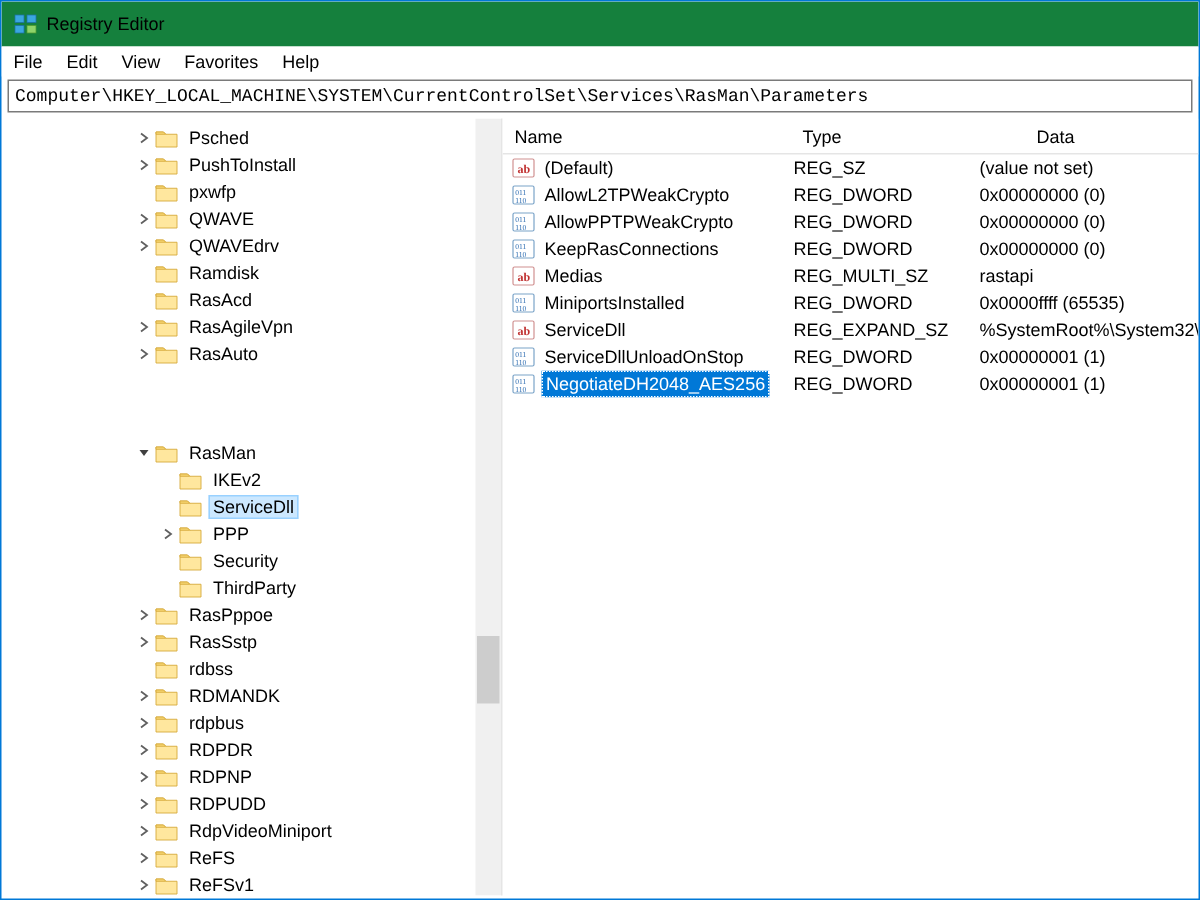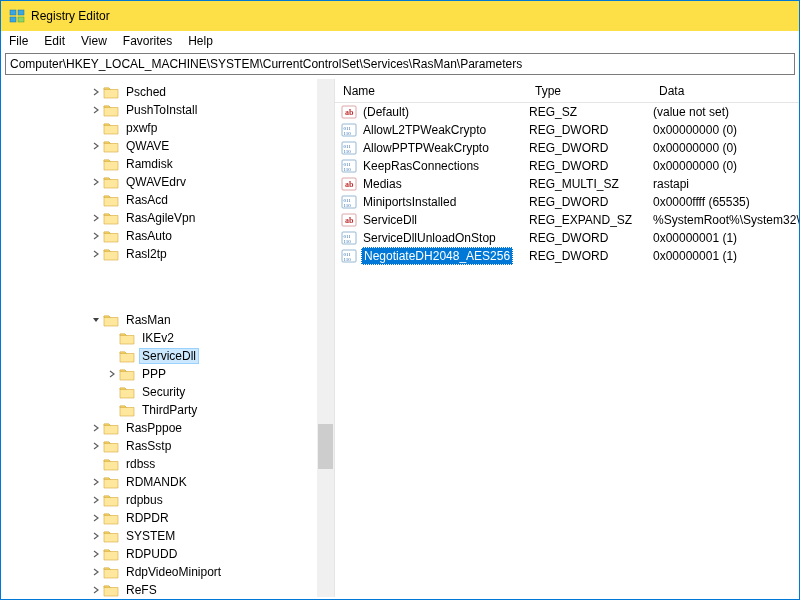--- a/index.html
+++ b/index.html
@@ -1,37 +1,37 @@
 <!DOCTYPE html>
 <html><head>
 <meta charset="utf-8">
 <style>
   * { box-sizing: border-box; margin: 0; padding: 0; }
   body { font-family: "Segoe UI", Tahoma, sans-serif; font-size: 12px; color: #000; background: #fff; width: 800px; height: 600px; overflow: hidden; border: 1px solid #0078d7; }
-  .title-bar { height: 30px; display: flex; align-items: center; padding: 0 8px; background: #fde047; }
+  .title-bar { height: 30px; display: flex; align-items: center; padding: 0 8px; background: #15803d; }
   .title-bar .app-icon { width: 16px; height: 16px; margin-right: 6px; }
   .title-bar .title { font-size: 12px; }
   .menu-bar { height: 20px; display: flex; align-items: center; padding: 0 4px; background: #fff; }
   .menu-item { padding: 2px 8px; cursor: default; }
   .menu-item:first-child { padding-left: 4px; }
-  .address-bar { height: 22px; border: 1px solid #7a7a7a; margin: 2px 4px 4px 4px; padding: 2px 4px; display: flex; align-items: center; font-size: 12px; background: #fff; }
+  .address-bar { height: 22px; border: 1px solid #7a7a7a; margin: 2px 4px 4px 4px; padding: 2px 4px; display: flex; align-items: center; font-size: 12px; background: #fff; font-family: Liberation Mono, monospace; }
   .main { display: flex; height: calc(600px - 30px - 20px - 30px - 2px); }
   .tree-pane { width: 334px; border-right: 1px solid #e5e5e5; overflow: hidden; position: relative; padding-top: 4px; }
   .list-pane { flex: 1; overflow: hidden; position: relative; }
   .tree { padding-left: 4px; }
   .tree-row { height: 18px; display: flex; align-items: center; white-space: nowrap; padding-left: 0; }
   .chevron { display: inline-flex; width: 14px; height: 16px; align-items: center; justify-content: center; color: #666; cursor: default; font-size: 10px; }
   .folder-icon { width: 16px; height: 14px; margin-right: 4px; display: inline-block; }
   .node-label { padding: 1px 3px; cursor: default; }
   .node-label.selected { background: #cce8ff; border: 1px solid #99d1ff; padding: 0 2px; }
   .list-header { display: flex; height: 24px; align-items: center; border-bottom: 1px solid #e5e5e5; background: #fff; }
   .list-header .col { padding: 4px 8px; font-size: 12px; color: #000; }
   .col-name { width: 192px; }
   .col-type { width: 124px; }
-  .col-data { flex: 1; }
+  .col-data { flex: 1; margin-left: 32px; }
   .list-body { }
   .list-row { display: flex; height: 18px; align-items: center; padding-left: 6px; }
   .list-row .cell { overflow: hidden; white-space: nowrap; text-overflow: clip; }
   .cell-name { width: 186px; display: flex; align-items: center; }
   .cell-type { width: 124px; padding-left: 2px; }
   .cell-data { flex: 1; padding-left: 2px; }
   .val-icon { width: 16px; height: 16px; margin-right: 4px; flex-shrink: 0; }
   .list-row.selected .name-text { background: #0078d7; color: #fff; padding: 1px 2px; border: 1px dotted #fff; }
   .name-text { padding: 1px 2px; }
   .scrollbar-v { position: absolute; right: 0; top: 0; bottom: 0; width: 17px; background: #f0f0f0; }
@@ -110,42 +110,42 @@
             </svg>
           </span>
           <span class="folder-icon">
             <svg width="16" height="14" viewBox="0 0 16 14">
               <use href="#folder-closed"></use>
             </svg>
           </span>
           <span class="node-label">QWAVE</span>
         </div>
         <div class="tree-row" style="padding-left: 84px;">
+          <span class="chevron">
+            <svg width="8" height="8" viewBox="0 0 8 8">
+              <path d="M2 1 L6 4 L2 7" fill="none" stroke="#606060" stroke-width="1.2"></path>
+            </svg>
+          </span>
+          <span class="folder-icon">
+            <svg width="16" height="14" viewBox="0 0 16 14">
+              <use href="#folder-closed"></use>
+            </svg>
+          </span>
+          <span class="node-label">QWAVEdrv</span>
+        </div>
+        <div class="tree-row" style="padding-left: 84px;">
           <span class="chevron"></span>
           <span class="folder-icon">
             <svg width="16" height="14" viewBox="0 0 16 14">
               <use href="#folder-closed"></use>
             </svg>
           </span>
           <span class="node-label">Ramdisk</span>
         </div>
         <div class="tree-row" style="padding-left: 84px;">
-          <span class="chevron">
-            <svg width="8" height="8" viewBox="0 0 8 8">
-              <path d="M2 1 L6 4 L2 7" fill="none" stroke="#606060" stroke-width="1.2"></path>
-            </svg>
-          </span>
-          <span class="folder-icon">
-            <svg width="16" height="14" viewBox="0 0 16 14">
-              <use href="#folder-closed"></use>
-            </svg>
-          </span>
-          <span class="node-label">QWAVEdrv</span>
-        </div>
-        <div class="tree-row" style="padding-left: 84px;">
           <span class="chevron"></span>
           <span class="folder-icon">
             <svg width="16" height="14" viewBox="0 0 16 14">
               <use href="#folder-closed"></use>
             </svg>
           </span>
           <span class="node-label">RasAcd</span>
         </div>
         <div class="tree-row" style="padding-left: 84px;">
           <span class="chevron">
@@ -166,33 +166,20 @@
               <path d="M2 1 L6 4 L2 7" fill="none" stroke="#606060" stroke-width="1.2"></path>
             </svg>
           </span>
           <span class="folder-icon">
             <svg width="16" height="14" viewBox="0 0 16 14">
               <use href="#folder-closed"></use>
             </svg>
           </span>
           <span class="node-label">RasAuto</span>
         </div>
-        <div class="tree-row" style="padding-left: 84px;">
-          <span class="chevron">
-            <svg width="8" height="8" viewBox="0 0 8 8">
-              <path d="M2 1 L6 4 L2 7" fill="none" stroke="#606060" stroke-width="1.2"></path>
-            </svg>
-          </span>
-          <span class="folder-icon">
-            <svg width="16" height="14" viewBox="0 0 16 14">
-              <use href="#folder-closed"></use>
-            </svg>
-          </span>
-          <span class="node-label">Rasl2tp</span>
-        </div>
         <div class="tree-row" style="padding-left: 84px; margin-top: 48px;">
           <span class="chevron">
             <svg width="8" height="8" viewBox="0 0 8 8">
               <path d="M1 2 L7 2 L4 6 Z" fill="#404040"></path>
             </svg>
           </span>
           <span class="folder-icon">
             <svg width="16" height="14" viewBox="0 0 16 14">
               <use href="#folder-closed"></use>
             </svg>
@@ -326,21 +313,21 @@
           <span class="chevron">
             <svg width="8" height="8" viewBox="0 0 8 8">
               <path d="M2 1 L6 4 L2 7" fill="none" stroke="#606060" stroke-width="1.2"></path>
             </svg>
           </span>
           <span class="folder-icon">
             <svg width="16" height="14" viewBox="0 0 16 14">
               <use href="#folder-closed"></use>
             </svg>
           </span>
-          <span class="node-label">SYSTEM</span>
+          <span class="node-label">RDPNP</span>
         </div>
         <div class="tree-row" style="padding-left: 84px;">
           <span class="chevron">
             <svg width="8" height="8" viewBox="0 0 8 8">
               <path d="M2 1 L6 4 L2 7" fill="none" stroke="#606060" stroke-width="1.2"></path>
             </svg>
           </span>
           <span class="folder-icon">
             <svg width="16" height="14" viewBox="0 0 16 14">
               <use href="#folder-closed"></use>

